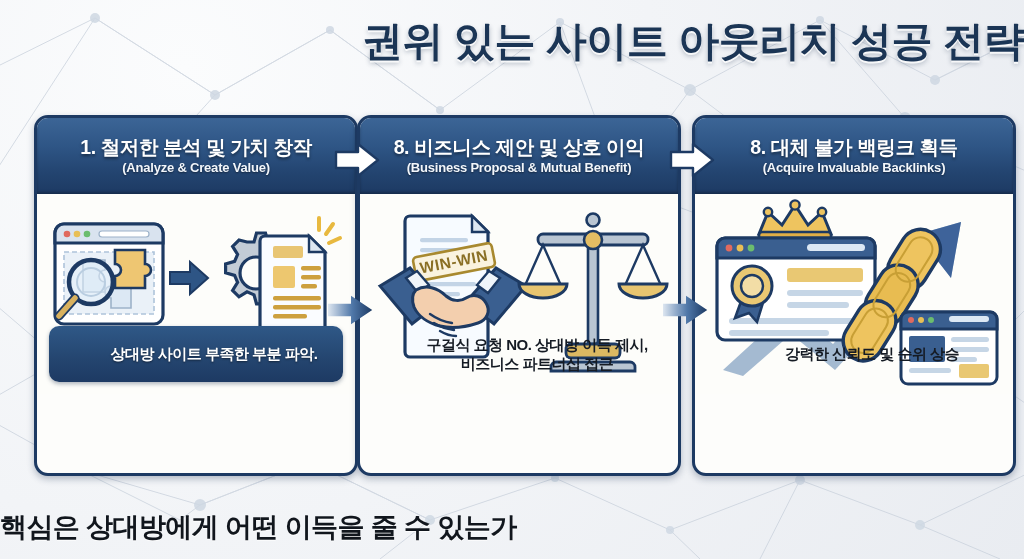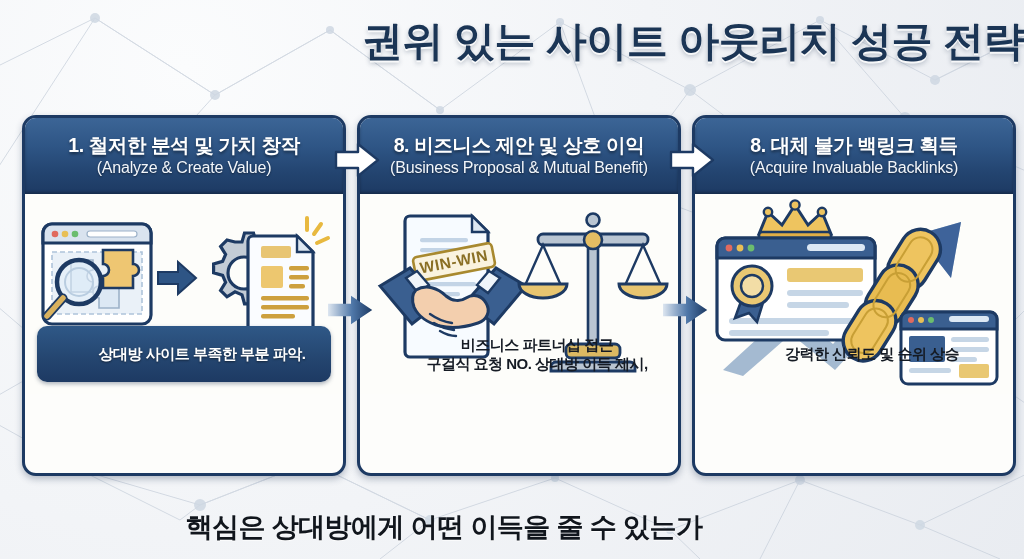--- a/index.html
+++ b/index.html
@@ -28,36 +28,36 @@
   
   .cards{position:absolute;top:115px;left:22px;width:986px;height:355px;}
   .card{
     position:absolute;top:0;width:318px;height:355px;
     background:#fdfdfb;
     border:3px solid #1d3a63;
     border-radius:14px;
     box-shadow:0 3px 7px rgba(25,45,80,.30);
     overflow:hidden;
   }
-  .card.c1{left:0;}
+  .card.c1{left:12px;}
   .card.c2{left:335px;}
   .card.c3{left:670px;}
 
   .card-head{
     height:76px;width:100%;
     background:linear-gradient(180deg,#3c6596 0%,#2e5585 38%,#234470 72%,#1d3a63 100%);
     display:flex;flex-direction:column;align-items:center;justify-content:center;
     box-shadow:inset 0 -2px 3px rgba(0,0,0,.25);
   }
   .head-ko{
     color:#ffffff;font-size:19.5px;font-weight:bold;letter-spacing:-0.4px;
     text-shadow:0 2px 3px rgba(0,0,0,.45);line-height:1.1;
   }
   .head-en{
-    color:#f2f6fb;font-size:16px;font-weight:normal;letter-spacing:-0.2px;
+    color:#f2f6fb;font-size:13px;font-weight:bold;letter-spacing:-0.2px;
     margin-top:2px;text-shadow:0 1px 2px rgba(0,0,0,.45);line-height:1.1;
   }
 
   .card-body{position:relative;height:200px;width:100%;background:#fdfdfa;}
   .card-art{position:absolute;inset:0;}
 
   .cap{
     position:absolute;left:12px;right:12px;bottom:12px;height:56px;
     display:flex;flex-direction:column;align-items:center;justify-content:center;
     border-radius:10px;text-align:center;line-height:1.28;padding-left:36px;
@@ -72,21 +72,21 @@
 
   
   .conn{position:absolute;width:46px;height:34px;}
   .conn.top1{left:312px;top:28px;}
   .conn.top2{left:647px;top:28px;}
   .conn.mid1{left:306px;top:178px;}
   .conn.mid2{left:641px;top:178px;}
 
   
   .footer{
-    position:absolute;left:0;bottom:14px;width:888px;text-align:center;
+    position:absolute;left:0;bottom:14px;width:888px;
     font-size:27px;font-weight:bold;letter-spacing:-0.6px;color:#11161d;
     text-shadow:0 1px 0 rgba(255,255,255,.8);
   }
 </style>
 </head>
 <body>
 
 <div id="stage">
 
   <svg id="net" viewBox="0 0 1024 559">
@@ -232,22 +232,22 @@
             <path d="M183,51 L163,96 h40 z" fill="none" stroke="#1d3a63" stroke-width="2.4"></path>
             <path d="M283,51 L263,96 h40 z" fill="none" stroke="#1d3a63" stroke-width="2.4"></path>
             <path d="M159,90 a24,14 0 0 0 48,0 z" fill="#e7c570" stroke="#1d3a63" stroke-width="3"></path>
             <path d="M259,90 a24,14 0 0 0 48,0 z" fill="#e7c570" stroke="#1d3a63" stroke-width="3"></path>
             <path d="M206,162 q27,-14 54,0 z" fill="#d8b45c" stroke="#1d3a63" stroke-width="2.8"></path>
             <rect x="206" y="150" width="54" height="14" rx="5" fill="#dcb962" stroke="#1d3a63" stroke-width="2.8"></rect>
             <path d="M196,168 h74 a5,5 0 0 1 5,5 v4 h-84 v-4 a5,5 0 0 1 5,-5 z" fill="#b9c5d2" stroke="#1d3a63" stroke-width="2.8"></path>
           </g>
         </svg>
         <div class="cap plain">
+          <span class="cap-l">구걸식 요청 NO. 상대방 이득 제시,</span>
           <span class="cap-l">비즈니스 파트너십 접근</span>
-          <span class="cap-l">구걸식 요청 NO. 상대방 이득 제시,</span>
         </div>
       </div>
     </div>
 
     <div class="card c3">
       <div class="card-head">
         <div class="head-ko">8. 대체 불가 백링크 획득</div>
         <div class="head-en">(Acquire Invaluable Backlinks)</div>
       </div>
       <div class="card-body">

